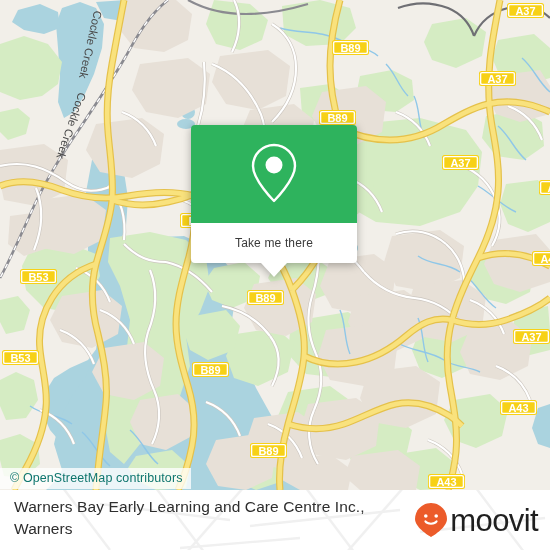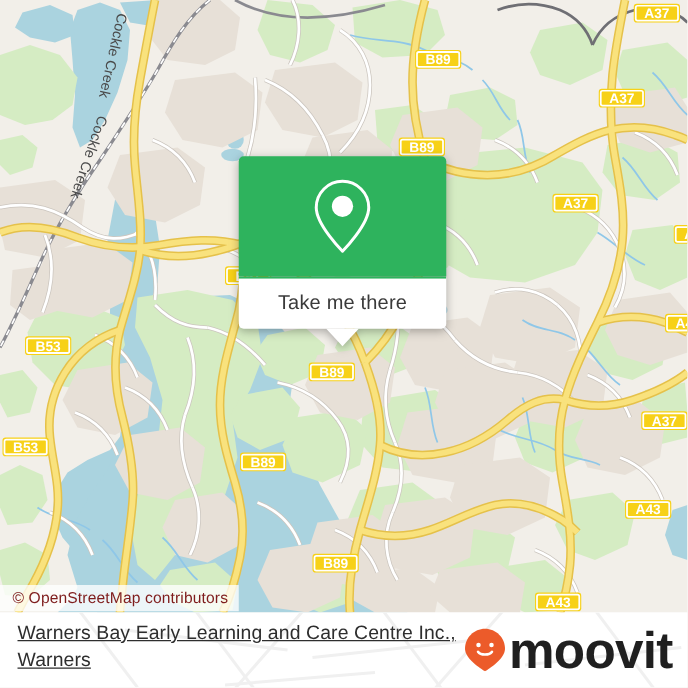--- a/index.html
+++ b/index.html
@@ -12,68 +12,67 @@
   #app{position:relative;width:550px;height:550px;overflow:hidden;}
 
   
   #map{position:absolute;left:0;top:0;width:550px;height:490px;overflow:hidden;background:#f2efe9;}
   #map svg{position:absolute;left:0;top:0;display:block;}
 
   .osm-attrib{
     position:absolute;left:0;top:468px;
     background:rgba(255,255,255,0.78);
     padding:3px 8px 3px 10px;
-    font-size:12.5px;color:#7f1d1d;letter-spacing:.1px;
+    font-size:12.5px;color:#0f766e;letter-spacing:.1px;
     line-height:15px;z-index:30;
   }
 
   
   #card{
     position:absolute;left:191px;top:125px;width:166px;z-index:40;
     filter:drop-shadow(0 2px 4px rgba(0,0,0,.30));
   }
   #card-green{
     height:96px;border-radius:4px 4px 0 0;
     display:flex;align-items:center;justify-content:center;
   }
   #card-white{
     height:40px;background:#ffffff;border-radius:0 0 4px 4px;
     display:flex;align-items:center;justify-content:center;
     position:relative;
   }
   #card-white .label{
-    font-size:16px;color:#3a3a3a;letter-spacing:.15px;
+    font-size:12px;color:#3a3a3a;letter-spacing:.15px;
   }
   #card-tail{
     position:absolute;left:50%;margin-left:-13px;top:100%;
     width:0;height:0;
     border-left:13px solid transparent;
     border-right:13px solid transparent;
     border-top:14px solid #ffffff;
   }
 
   
   #footer{
     position:absolute;left:0;top:490px;width:550px;height:60px;
     background:#ffffff;overflow:hidden;
   }
   #footer-wm{position:absolute;left:0;top:0;}
   #footer-title{
     position:absolute;left:14px;top:6px;width:390px;
     font-size:15.5px;line-height:22px;color:#2e2e2e;
     letter-spacing:.1px;
-    text-decoration:underline;
   }
   #brand{
     position:absolute;right:12px;top:12px;
     display:flex;align-items:center;gap:2px;
   }
   #brand .word{
-    font-size:41px;line-height:31px;color:#1f1f1f;
-    letter-spacing:-0.6px;font-weight:700;
+    font-size:31px;line-height:31px;color:#1f1f1f;
+    letter-spacing:-0.6px;font-weight:400;
   }
 </style>
 </head>
 <body>
 
 <div id="app">
 
   <div id="map">
     <svg width="550" height="490" viewBox="0 0 550 490">
       <defs>

